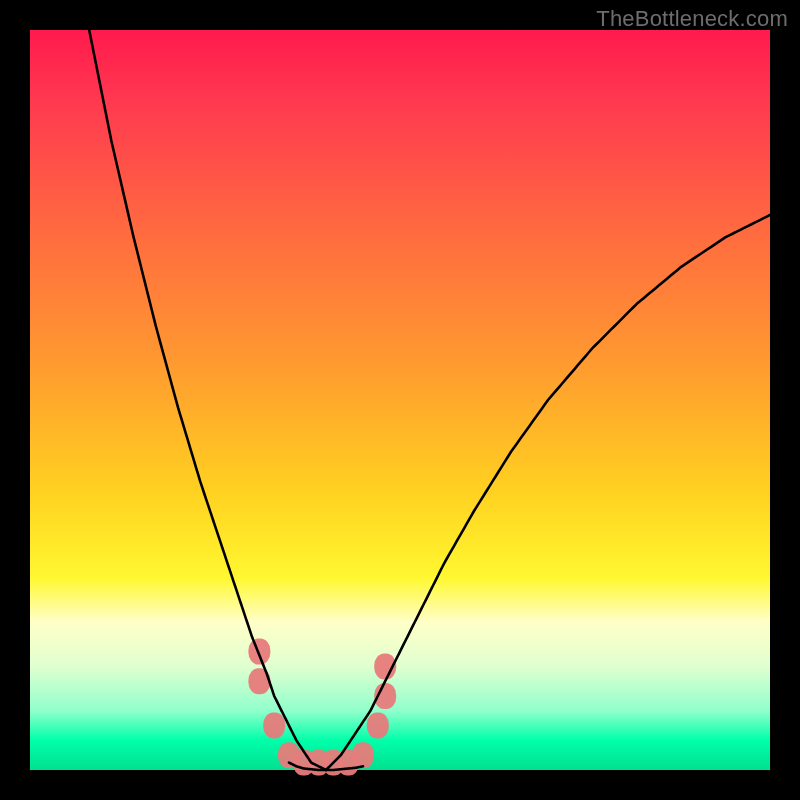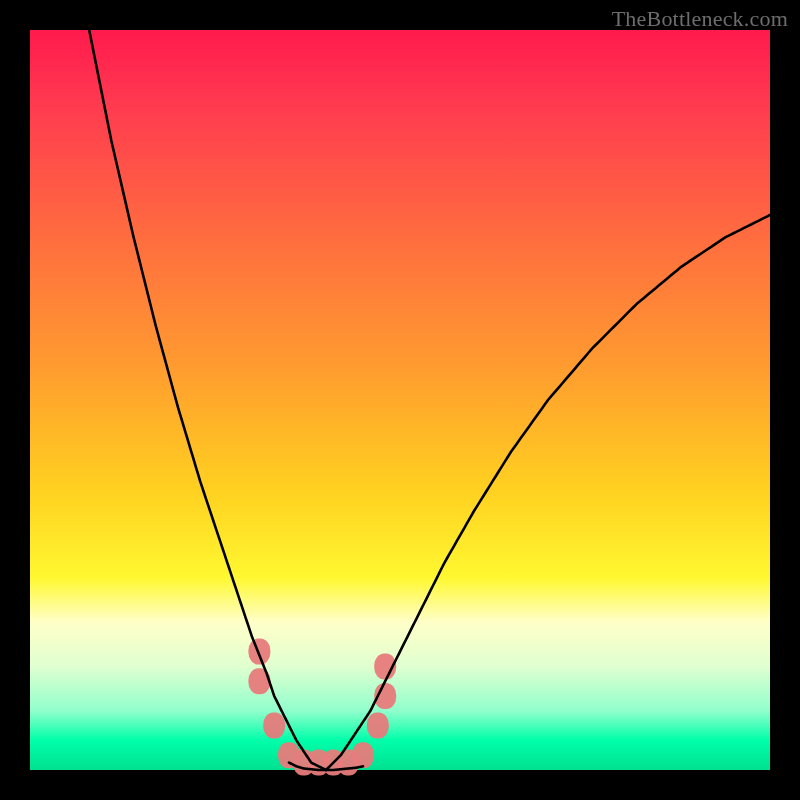--- a/index.html
+++ b/index.html
@@ -9,21 +9,20 @@
     height: 800px;
     background: #000;
     font-family: Arial, Helvetica, sans-serif;
     overflow: hidden;
   }
   .stage {
     position: relative;
     width: 800px;
     height: 800px;
     background: #000;
-    font-family: Liberation Serif, serif;
   }
   .plot {
     position: absolute;
     left: 30px;
     top: 30px;
     width: 740px;
     height: 740px;
     box-sizing: border-box;
     
     background: linear-gradient(

